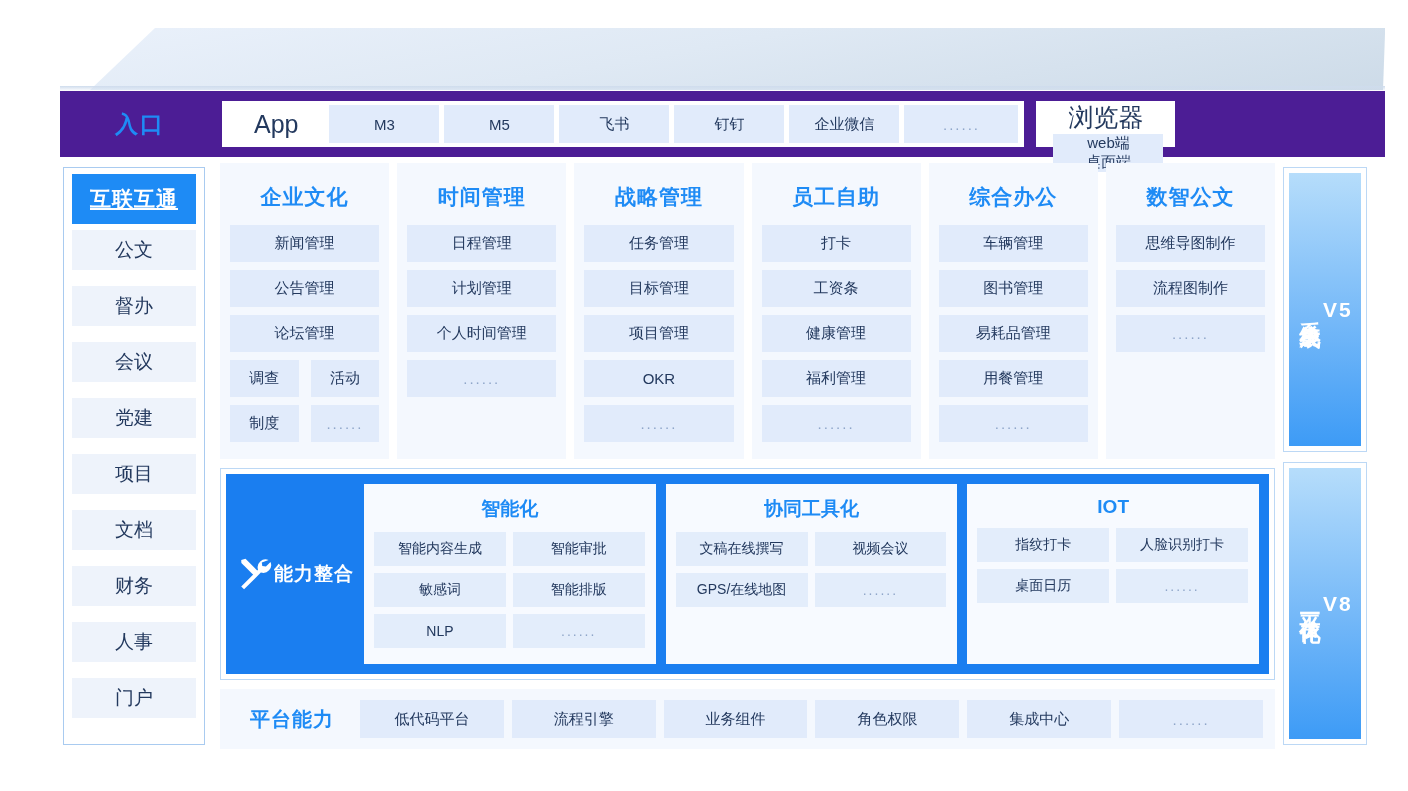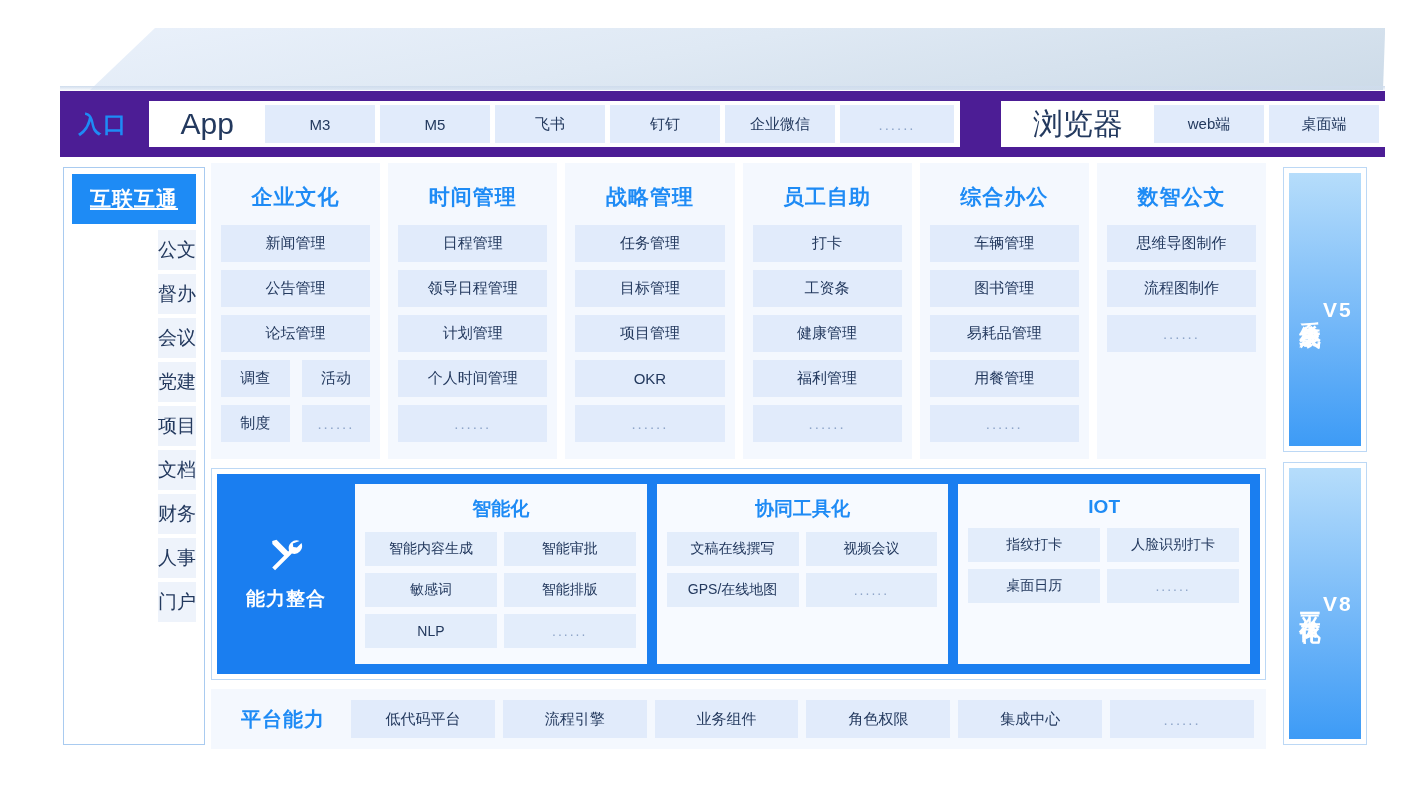--- a/index.html
+++ b/index.html
@@ -27,23 +27,23 @@
     background:#4c1d95;display:flex;align-items:center;
   }
   .entry-title{
     width:160px;text-align:center;font-size:23px;font-weight:bold;color:#1e8bf5;
     letter-spacing:2px;
   }
   .entry-group{
     background:#ffffff;display:flex;align-items:center;height:46px;padding:0 6px;
   }
   .entry-group.g1{margin-left:2px;}
-  .entry-group.g2{margin-left:41px;}
+  .entry-group.g2{margin-left:12px;flex-direction:column;}
   .entry-lead{
-    font-size:30px;color:#23395e;padding:0 26px;white-space:nowrap;
+    font-size:25px;color:#23395e;padding:0 26px;white-space:nowrap;
   }
   .entry-chip{
     background:#e1ebfb;color:#23395e;font-size:15px;height:38px;min-width:86px;
     display:flex;align-items:center;justify-content:center;margin-left:5px;
     padding:0 12px;white-space:nowrap;
   }
   .entry-chip.dots{color:#8fa6c9;letter-spacing:2px;min-width:90px;}
 
   
   .sidebar{
@@ -57,21 +57,21 @@
     letter-spacing:1px;
   }
   .side-head u{text-decoration:underline;text-underline-offset:2px;}
   .side-item{
     background:#eef3fb;color:#23395e;font-size:19px;height:40px;
     display:flex;align-items:center;justify-content:center;
   }
 
   
   .main{
-    position:absolute;left:211px;top:163px;width:1055px;height:586px;
+    position:absolute;left:220px;top:163px;width:1055px;height:586px;
   }
 
   .modules{
     display:flex;gap:8px;height:296px;
   }
   .mod-col{
     background:#f4f8fe;flex:1;padding:10px 10px 0 10px;box-sizing:border-box;
     display:flex;flex-direction:column;
   }
   .mod-title{
@@ -90,22 +90,22 @@
   
   .band-wrap{
     margin-top:9px;border:1px solid #bcd8f5;padding:5px;box-sizing:border-box;
     background:#ffffff;height:212px;
   }
   .band{
     background:#1a7ef0;height:100%;display:flex;align-items:center;
     padding:10px;box-sizing:border-box;gap:10px;
   }
   .band-left{
-    width:118px;display:flex;flex-direction:column;align-items:center;
-    justify-content:flex-start;color:#ffffff;gap:12px;flex:none;
+    width:118px;display:flex;align-items:center;
+    justify-content:flex-start;color:#ffffff;gap:0;flex:none;
   }
   .band-left .tool-icon{width:38px;height:38px;}
   .band-left-label{font-size:19px;font-weight:bold;letter-spacing:1px;}
   .band-card{
     background:#f7faff;flex:1;height:100%;box-sizing:border-box;
     padding:6px 10px 10px 10px;display:flex;flex-direction:column;
   }
   .band-card-title{
     color:#1e8bf5;font-size:19px;font-weight:bold;text-align:center;margin:6px 0 10px 0;
   }
@@ -177,21 +177,21 @@
           <div class="entry-chip">web端</div>
           <div class="entry-chip">桌面端</div>
         </div>
       </div>
   </div>
 
   <div class="sidebar">
     <div class="side-head">
       <u>互联互通</u>
     </div>
-    <div id="sidebar-items" style="display:flex;flex-direction:column;gap:4px;align-items:flex-end;">
+    <div id="sidebar-items" style="display:flex;flex-direction:column;gap:16px;">
         <div class="side-item">公文</div>
         <div class="side-item">督办</div>
         <div class="side-item">会议</div>
         <div class="side-item">党建</div>
         <div class="side-item">项目</div>
         <div class="side-item">文档</div>
         <div class="side-item">财务</div>
         <div class="side-item">人事</div>
         <div class="side-item">门户</div>
       </div>
@@ -209,21 +209,20 @@
             <div class="mod-chip">活动</div>
           </div>
           <div class="mod-row" style="margin-bottom: 0px;">
             <div class="mod-chip">制度</div>
             <div class="mod-chip dots">......</div>
           </div>
         </div>
         <div class="mod-col">
           <div class="mod-title">时间管理</div>
           <div class="mod-chip">日程管理</div>
-          <div class="mod-chip">领导日程管理</div>
           <div class="mod-chip">计划管理</div>
           <div class="mod-chip">个人时间管理</div>
           <div class="mod-chip dots">......</div>
         </div>
         <div class="mod-col">
           <div class="mod-title">战略管理</div>
           <div class="mod-chip">任务管理</div>
           <div class="mod-chip">目标管理</div>
           <div class="mod-chip">项目管理</div>
           <div class="mod-chip">OKR</div>

